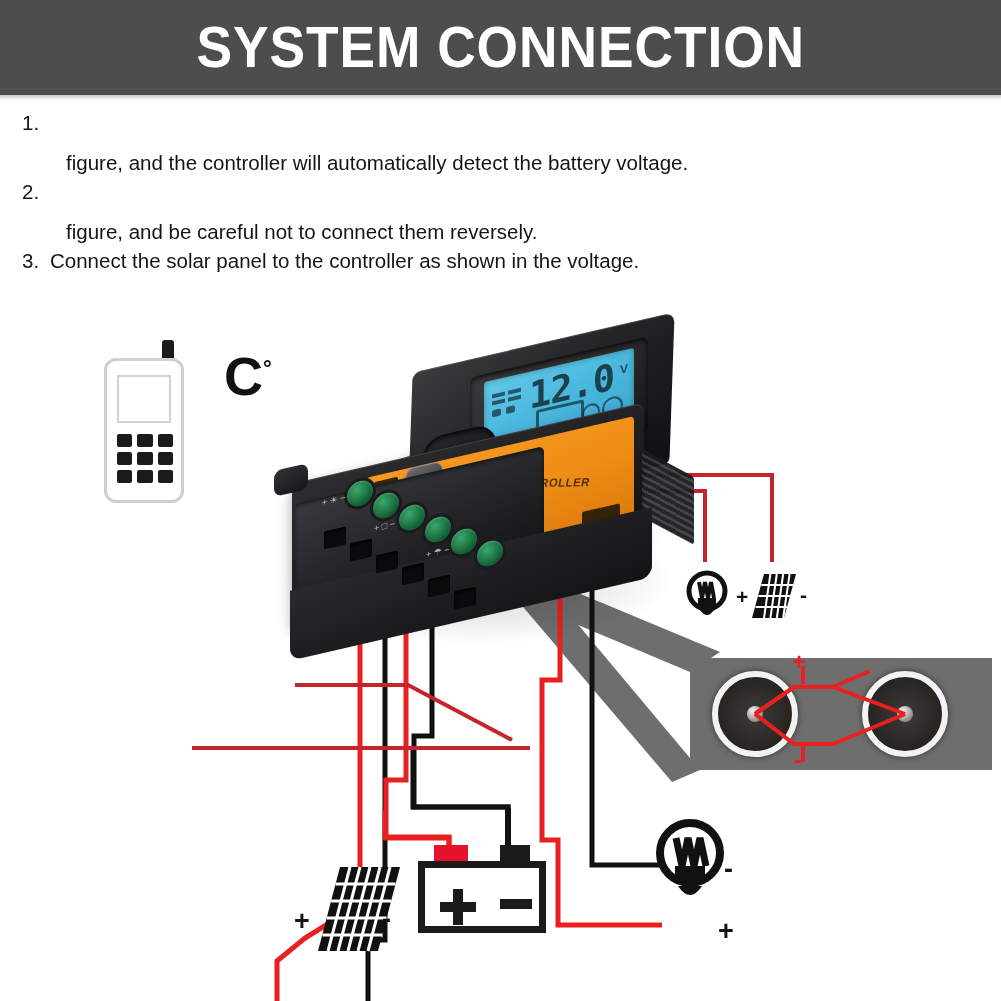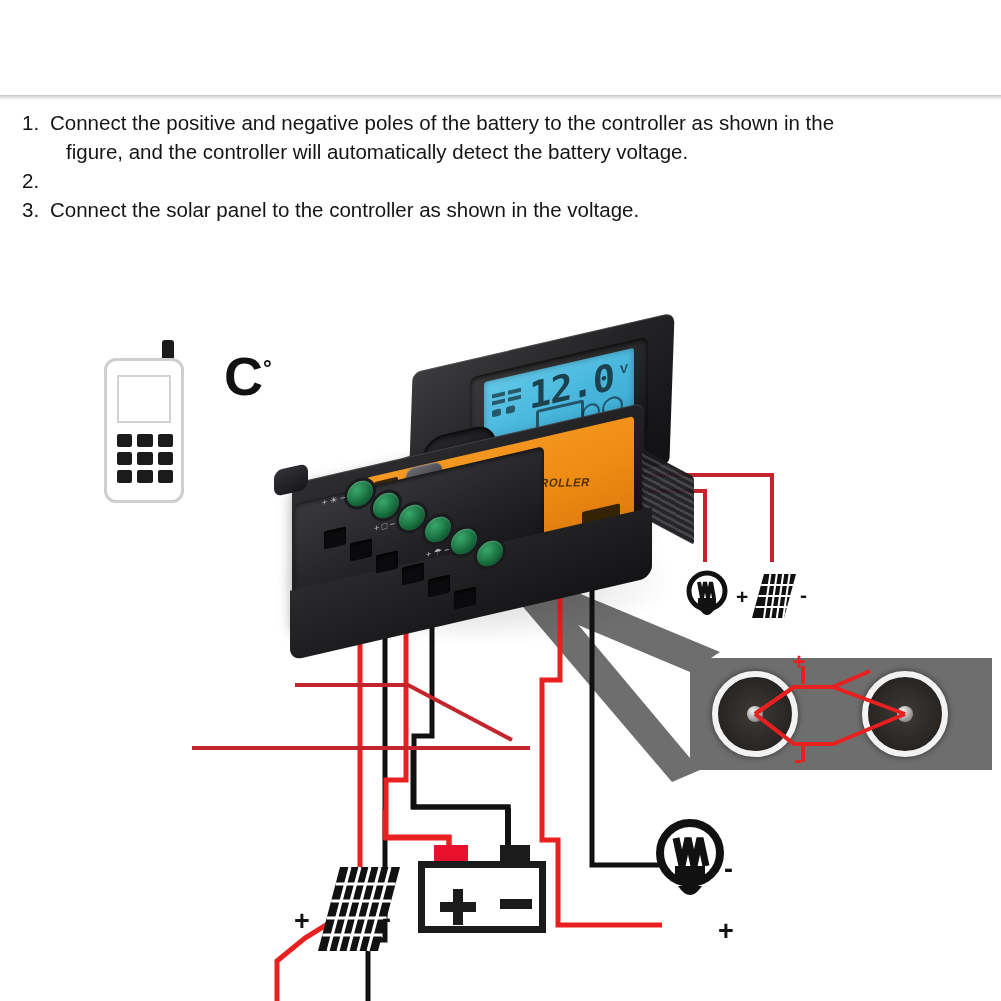--- a/index.html
+++ b/index.html
@@ -75,20 +75,21 @@
   .instruction-text {
     flex: 1 1 auto;
     font-size: 20.5px;
     color: #141414;
     line-height: 29px;
     text-indent: 0;
   }
   .instruction-text .ln2 {
     display: block;
     padding-left: 16px;
+    margin-top: 40px;
   }
 
   
   #diagram {
     position: absolute;
     left: 0;
     top: 300px;
     width: 1001px;
     height: 701px;
   }
@@ -474,35 +475,38 @@
     left: 0; top: 0;
     width: 1001px; height: 701px;
     pointer-events: none;
   }
 </style>
 </head>
 <body>
 
 <div id="page">
 
+  <div id="header-bar">
+    <div id="header-title">SYSTEM CONNECTION</div>
+  </div>
   <div id="header-shadow"></div>
 
   <div id="instructions">
 
     <div class="instruction-row">
       <div class="instruction-num">1.</div>
       <div class="instruction-text">
-        <span>Connect the positive and negative poles of the battery to the controller as shown in the</span>
         <span class="ln2">figure, and the controller will automatically detect the battery voltage.</span>
       </div>
     </div>
 
     <div class="instruction-row">
       <div class="instruction-num">2.</div>
       <div class="instruction-text">
+        <span class="ln2">figure, and be careful not to connect them reversely.</span>
       </div>
     </div>
 
     <div class="instruction-row">
       <div class="instruction-num">3.</div>
       <div class="instruction-text">
         <span>Connect the solar panel to the controller as shown in the voltage.</span>
       </div>
     </div>
 

